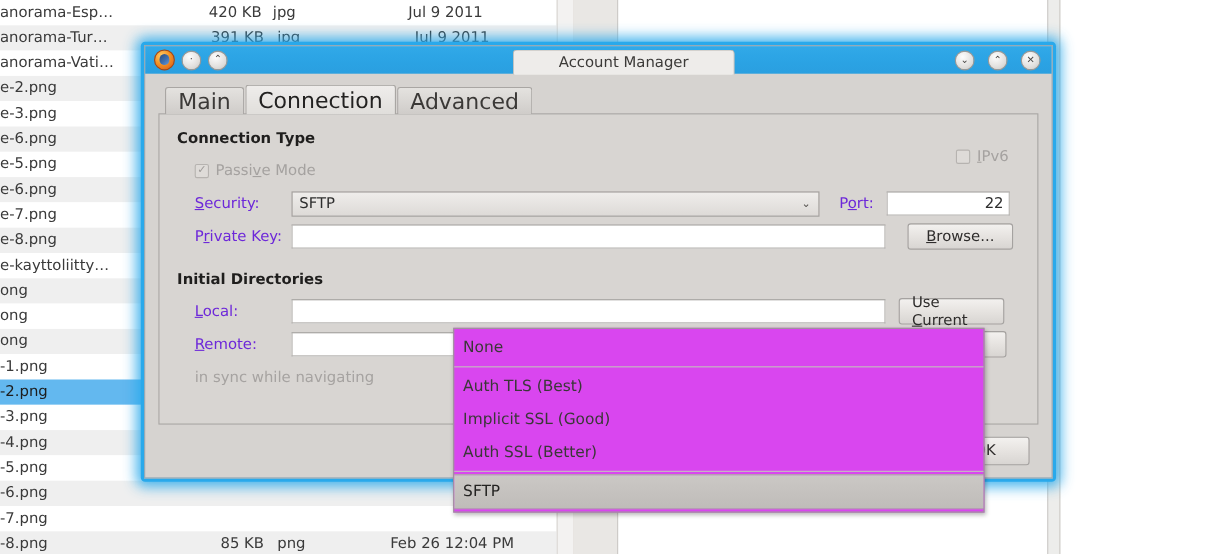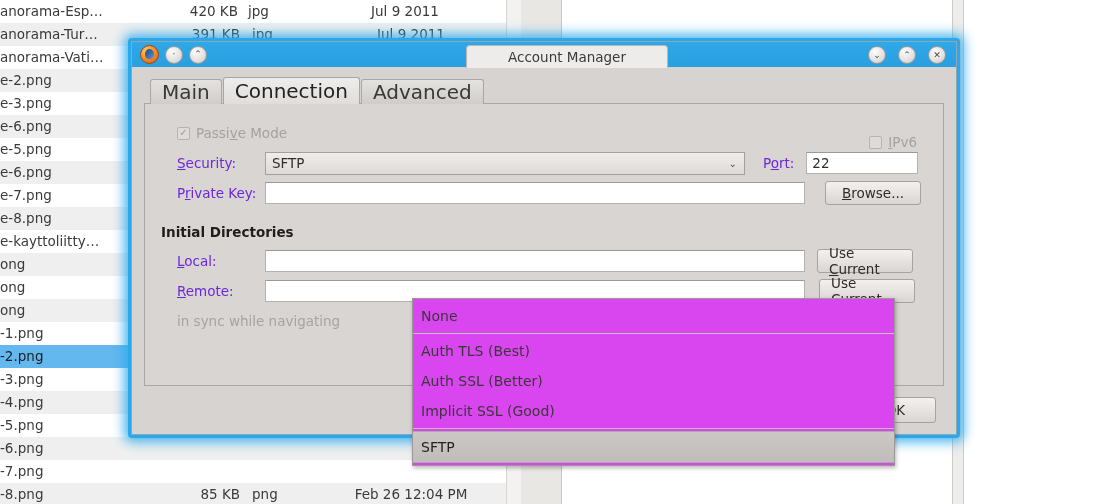--- a/index.html
+++ b/index.html
@@ -435,40 +435,41 @@
         <div class="tab active">
           <span>Connection</span>
         </div>
         <div class="tab">
           <span>Advanced</span>
         </div>
       </div>
 
       <div class="panel">
 
+        <div class="grp-title">Connection Type</div>
 
         <div class="frow">
           <div class="chk-wrap">
             <span class="chk">✓</span>
             <span class="chk-label">Passi<span class="mn">v</span>e Mode</span>
           </div>
         </div>
         <div class="ipv6-wrap">
           <span class="chk"></span>
           <span class="chk-label"><span class="mn">I</span>Pv6</span>
         </div>
 
         <div class="frow">
           <div class="flabel"><span class="mn">S</span>ecurity:</div>
           <div class="combo">
             <span>SFTP</span>
             <span class="arrow">⌄</span>
           </div>
           <div class="flabel" style="width:auto;padding-left:18px;padding-right:12px;">P<span class="mn">o</span>rt:</div>
-          <div class="txtin" style="width:112px;justify-content:flex-start;">
+          <div class="txtin" style="width:112px;justify-content:flex-end;">
             <span>22</span>
           </div>
         </div>
 
         <div class="frow">
           <div class="flabel">P<span class="mn">r</span>ivate Key:</div>
           <div class="txtin" style="width:540px;">
             <span></span>
           </div>
           <div class="btn" style="margin-left:20px;width:96px;">
@@ -500,22 +501,22 @@
 
         <div class="frow">
           <div style="padding-left:16px;" class="synctext">in sync while navigating</div>
         </div>
 
         <div class="dd-popup">
           <div id="dd-items">
               <div class="dd-item">None</div>
               <div class="dd-sep"></div>
               <div class="dd-item">Auth TLS (Best)</div>
+              <div class="dd-item">Implicit SSL (Good)</div>
               <div class="dd-item">Auth SSL (Better)</div>
-              <div class="dd-item">Implicit SSL (Good)</div>
               <div class="dd-sep"></div>
               <div class="dd-item sel">SFTP</div>
             </div>
         </div>
 
       </div>
     </div>
 
     <div class="dlg-footer">
       <div class="btn footer-btn">

